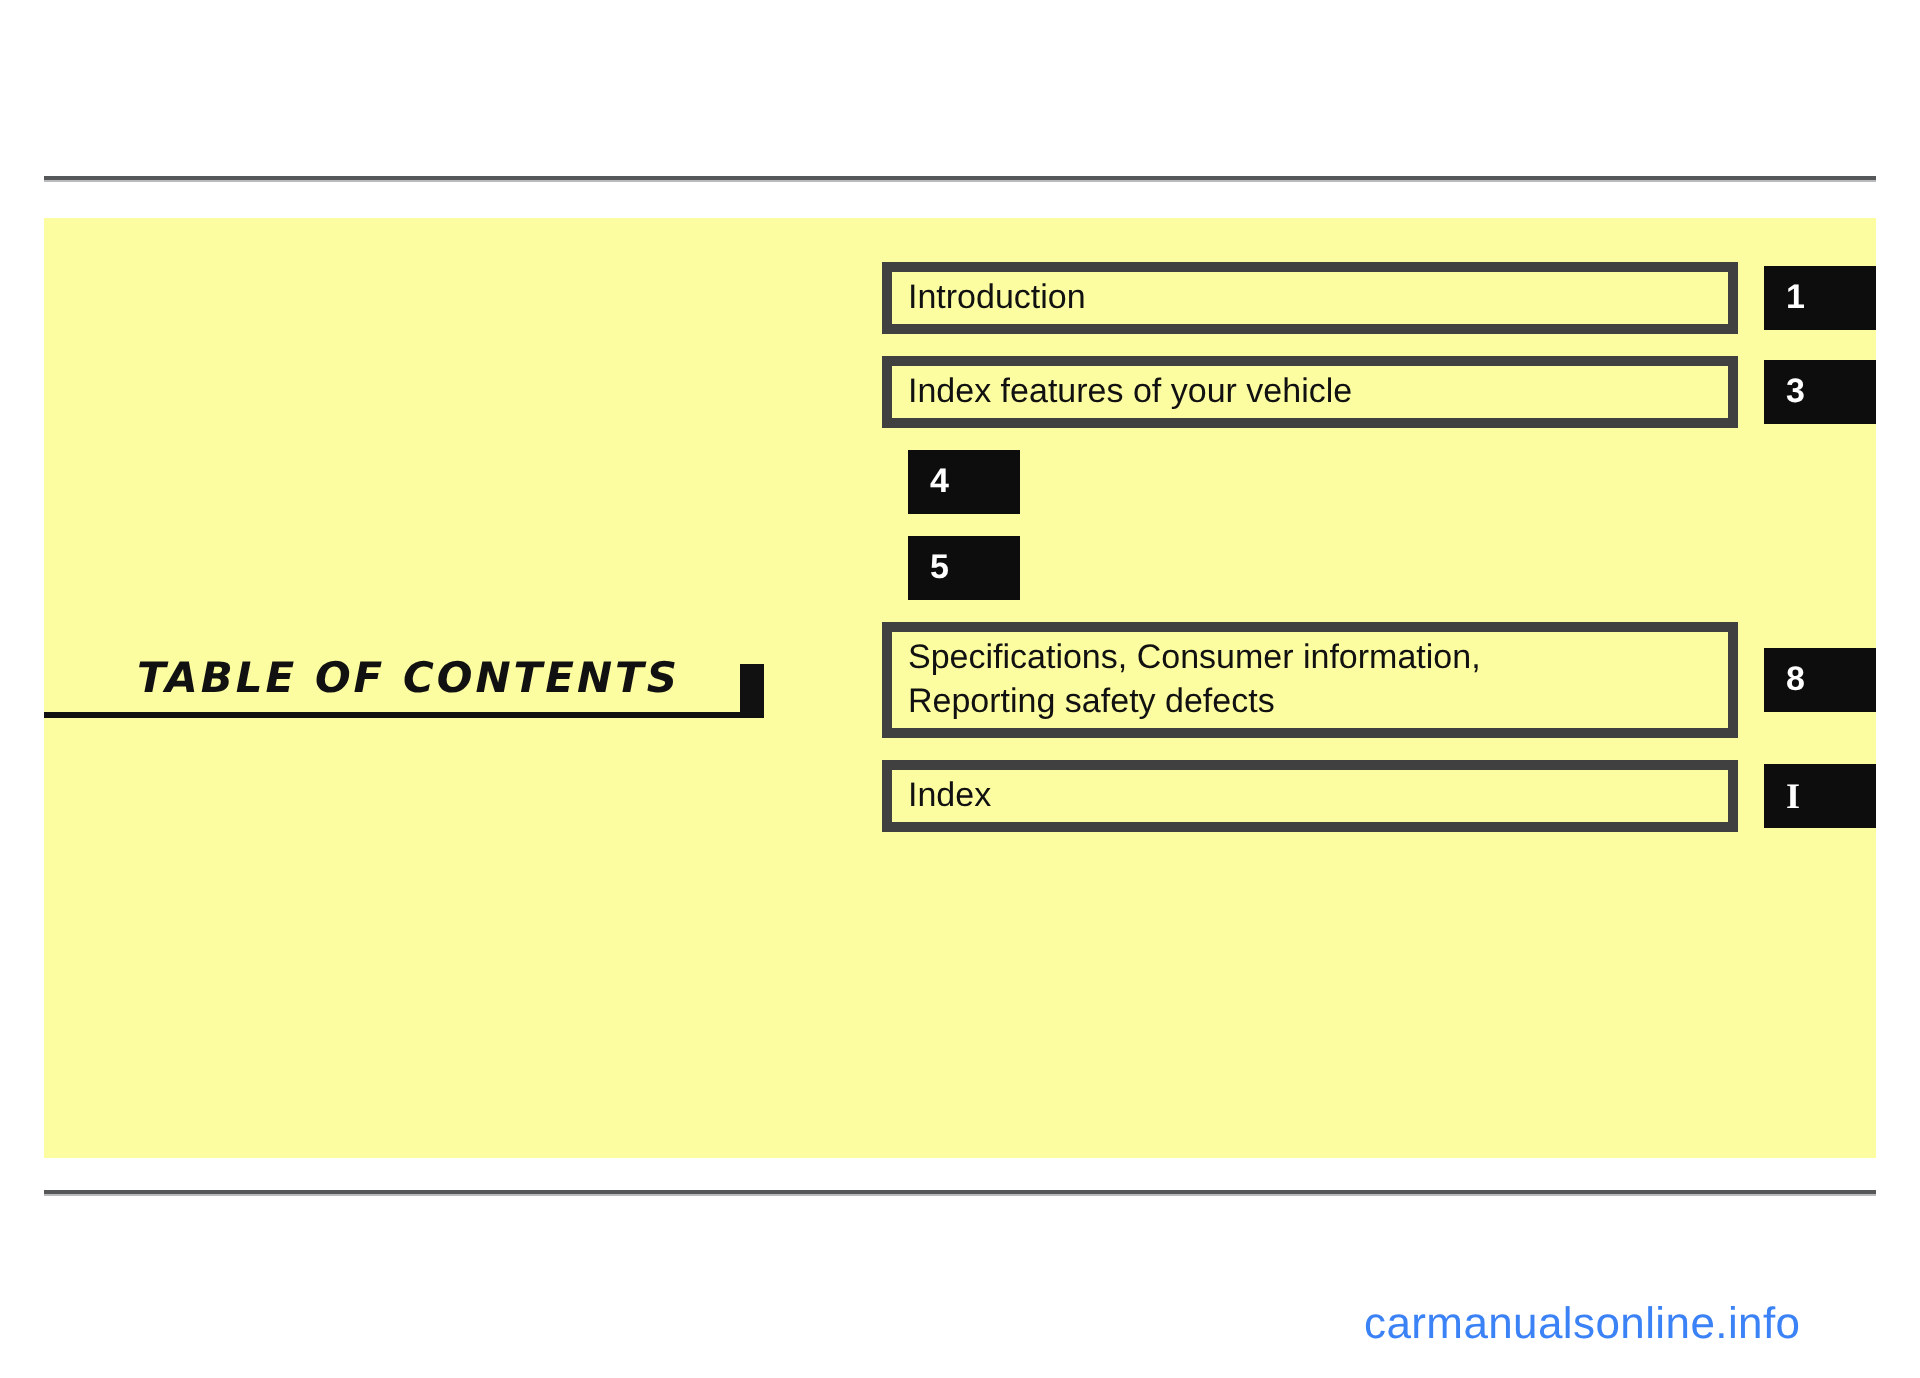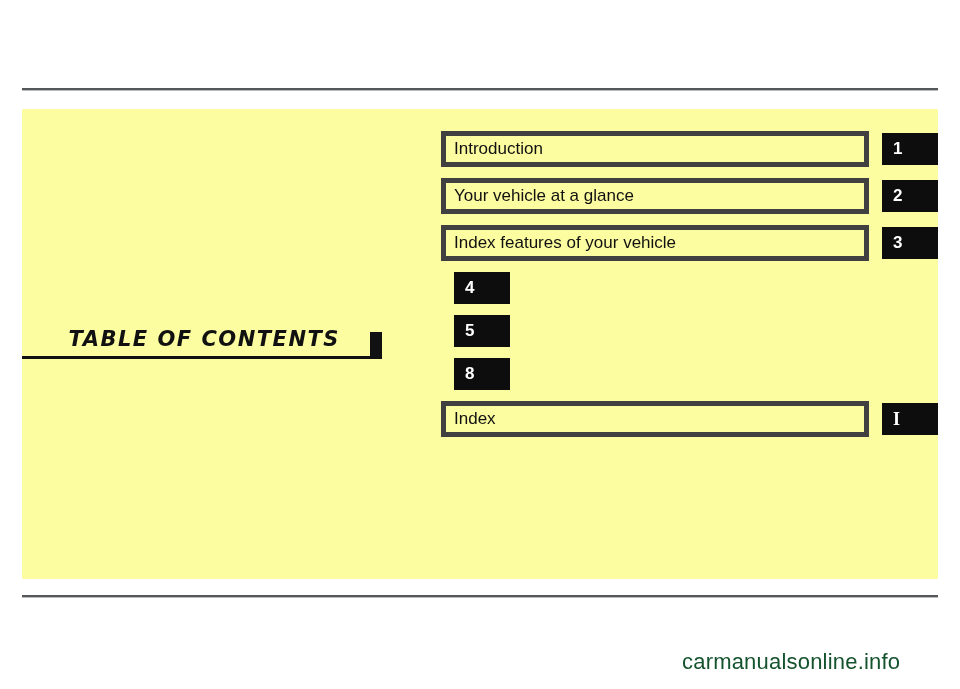--- a/index.html
+++ b/index.html
@@ -136,21 +136,21 @@
     font-family: "Liberation Serif", serif;
     font-size: 18px;
   }
 
   
   #watermark {
     position: absolute;
     left: 682px;
     top: 649px;
     font-size: 22px;
-    color: #14532d;
+    color: #3b82f6;
     letter-spacing: 0.2px;
     white-space: nowrap;
     text-align: right;
   }
 </style>
 </head>
 <body>
 
 <div id="rule-top" class="page-rule">
   <div class="rule-dark"></div>
@@ -169,28 +169,20 @@
 
     <div class="toc-row">
       <div class="toc-box">
         <span class="toc-label">Introduction</span>
       </div>
       <div class="toc-tab-cell">
         <div class="toc-tab">1</div>
       </div>
     </div>
 
-    <div class="toc-row">
-      <div class="toc-box">
-        <span class="toc-label">Your vehicle at a glance</span>
-      </div>
-      <div class="toc-tab-cell">
-        <div class="toc-tab">2</div>
-      </div>
-    </div>
 
     <div class="toc-row">
       <div class="toc-box">
         <span class="toc-label">Index features of your vehicle</span>
       </div>
       <div class="toc-tab-cell">
         <div class="toc-tab">3</div>
       </div>
     </div>
 
@@ -202,20 +194,24 @@
 
     <div class="toc-row">
       <div class="toc-tab-cell">
         <div class="toc-tab">5</div>
       </div>
     </div>
 
 
 
     <div class="toc-row">
+      <div class="toc-box two-line">
+        <span class="toc-label">Specifications, Consumer information,
+Reporting safety defects</span>
+      </div>
       <div class="toc-tab-cell">
         <div class="toc-tab">8</div>
       </div>
     </div>
 
     <div class="toc-row">
       <div class="toc-box">
         <span class="toc-label">Index</span>
       </div>
       <div class="toc-tab-cell">

